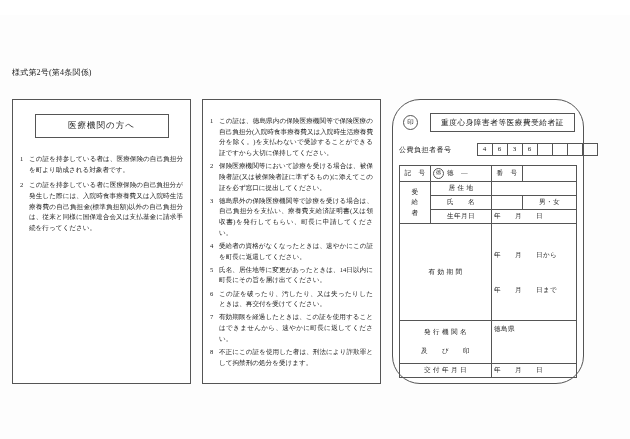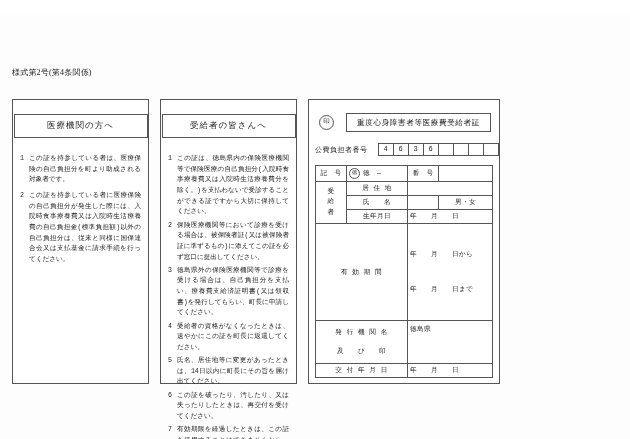--- a/index.html
+++ b/index.html
@@ -26,35 +26,34 @@
     left: 12px;
     top: 52px;
     font-size: 8px;
     letter-spacing: 0.2px;
     white-space: nowrap;
   }
   .panels {
     position: absolute;
     left: 12px;
     top: 84px;
-    width: 488px;
+    width: 572px;
     height: 285px;
     display: flex;
     gap: 11px;
-    font-family: Liberation Mono, monospace;
   }
   .panel {
     border: 1px solid #555;
     background: #fff;
     box-sizing: border-box;
     position: relative;
   }
   .panel-left  { width: 196px; }
   .panel-mid   { width: 196px; }
-  .panel-right { width: 192px; }
+  .panel-right { width: 192px; border-radius: 28px; }
 
   
   .head-box {
     margin: 14px auto 0 auto;
     border: 1px solid #555;
     width: 132px;
     text-align: center;
     font-size: 8.5px;
     padding: 5px 0 5px 0;
     letter-spacing: 1px;
@@ -104,20 +103,21 @@
     border: 1px solid #555;
     text-align: center;
     font-size: 7.6px;
     padding: 3.5px 0;
     letter-spacing: 0.6px;
   }
   .payer-row {
     display: flex;
     align-items: center;
     margin: 11px 6px 0 6px;
+    gap: 15px;
   }
   .payer-label {
     font-size: 7px;
     letter-spacing: 0.5px;
     white-space: nowrap;
   }
   .digit-boxes {
     display: flex;
     margin-left: 10px;
   }
@@ -199,21 +199,20 @@
           <span class="note-txt">この証を持参している者は、医療保険の自己負担分を町より助成される対象者です。</span>
         </div>
         <div class="note">
           <span class="note-num">2</span>
           <span class="note-txt">この証を持参している者に医療保険の自己負担分が発生した際には、入院時食事療養費又は入院時生活療養費の自己負担金(標準負担額)以外の自己負担分は、従来と同様に国保連合会又は支払基金に請求手続を行ってください。</span>
         </div>
       </div>
     </div>
 
     <div class="panel panel-mid">
-      <div class="head-box">受給者の皆さんへ</div>
       <div class="notes notes-tight">
         <div class="note">
           <span class="note-num">1</span>
           <span class="note-txt">この証は、徳島県内の保険医療機関等で保険医療の自己負担分(入院時食事療養費又は入院時生活療養費分を除く。)を支払わないで受診することができる証ですから大切に保持してください。</span>
         </div>
         <div class="note">
           <span class="note-num">2</span>
           <span class="note-txt">保険医療機関等において診療を受ける場合は、被保険者証(又は被保険者証に準ずるもの)に添えてこの証を必ず窓口に提出してください。</span>
         </div>
         <div class="note">

